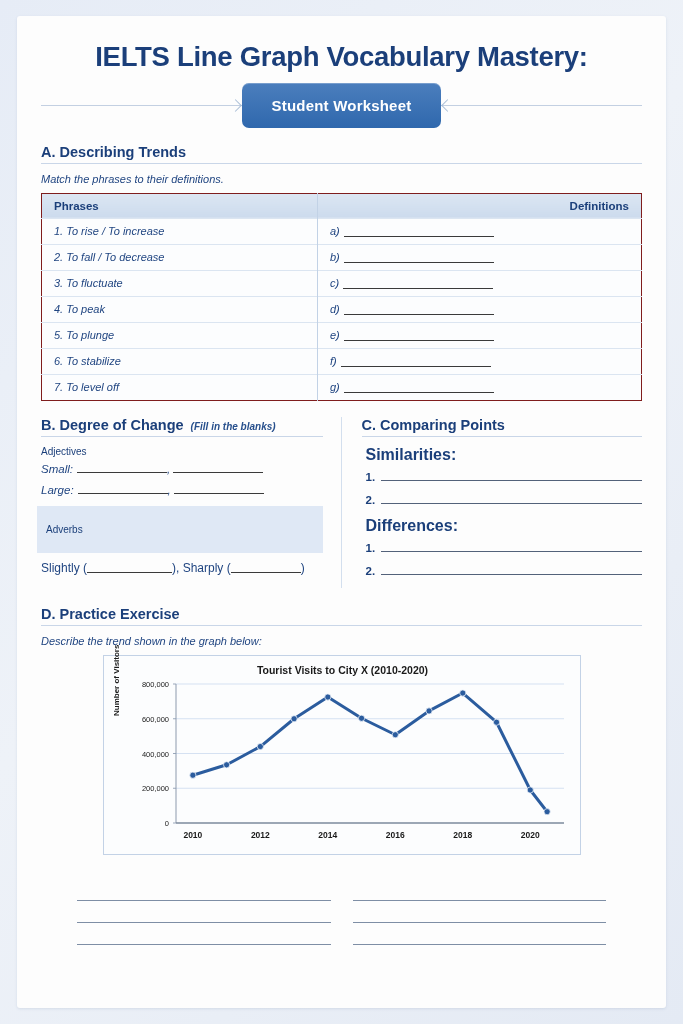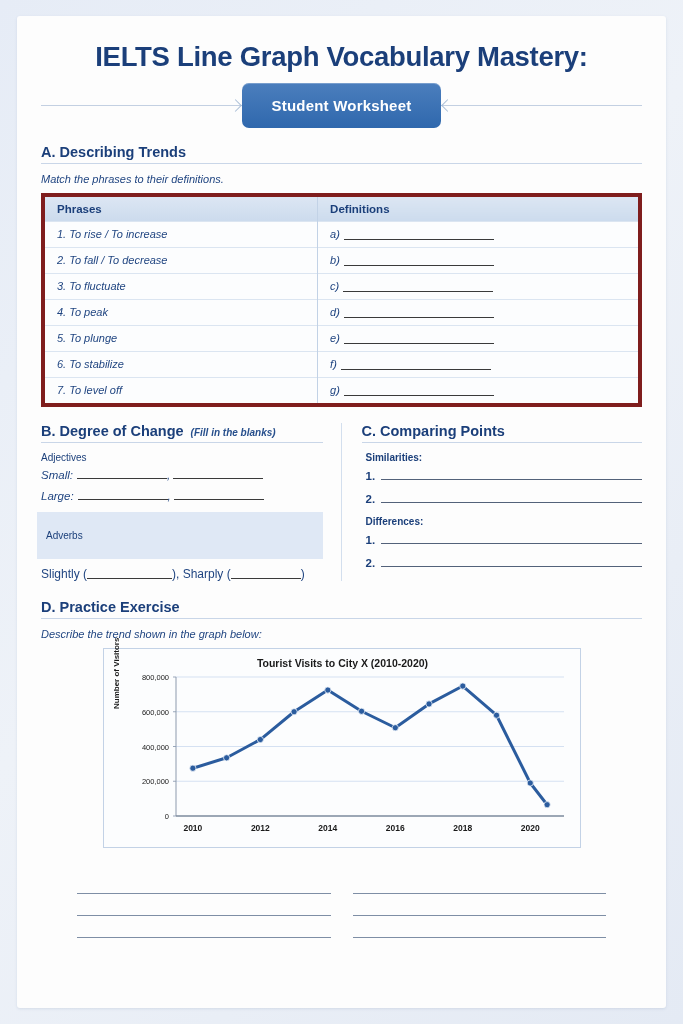--- a/index.html
+++ b/index.html
@@ -99,34 +99,34 @@
     font-size: 11px;
     font-style: italic;
     color: #1f4480;
     margin-bottom: 8px;
   }
 
   
   .tbl {
     width: 100%;
     border-collapse: collapse;
-    border: 4px solid #7f1d1d;
+    border: 1px solid #7f1d1d;
     background: #fcfdfe;
     padding-left: 15px;
   }
   .tbl th {
     background: linear-gradient(180deg,#dce6f3 0%, #ccdbed 100%);
     color: #1b3f7a;
     font-size: 11.5px;
     font-weight: bold;
     text-align: left;
     padding: 6px 12px;
     border-right: 1px solid #c2d2e6;
   }
-  .tbl th:last-child { border-right: none; }
+  .tbl th:last-child { border-right: none; text-align: right; }
   .tbl td {
     font-size: 11px;
     color: #1f4480;
     font-style: italic;
     padding: 6.5px 12px;
     border-top: 1px solid #dbe5f1;
     border-right: 1px solid #c2d2e6;
     height: 25px;
   }
   .tbl td:last-child { border-right: none; }
@@ -183,21 +183,21 @@
   .adverb-line {
     font-size: 12px;
     color: #1f4480;
     font-weight: normal;
     white-space: nowrap;
     margin-top: 4px;
   }
 
   .list-label {
     color: #1b3f7a;
-    font-size: 10px;
+    font-size: 16px;
     font-weight: bold;
     margin: 6px 0 7px 4px;
   }
   .num-line {
     display: flex;
     align-items: baseline;
     font-size: 11.5px;
     color: #1b3f7a;
     font-weight: bold;
     margin-bottom: 11px;

